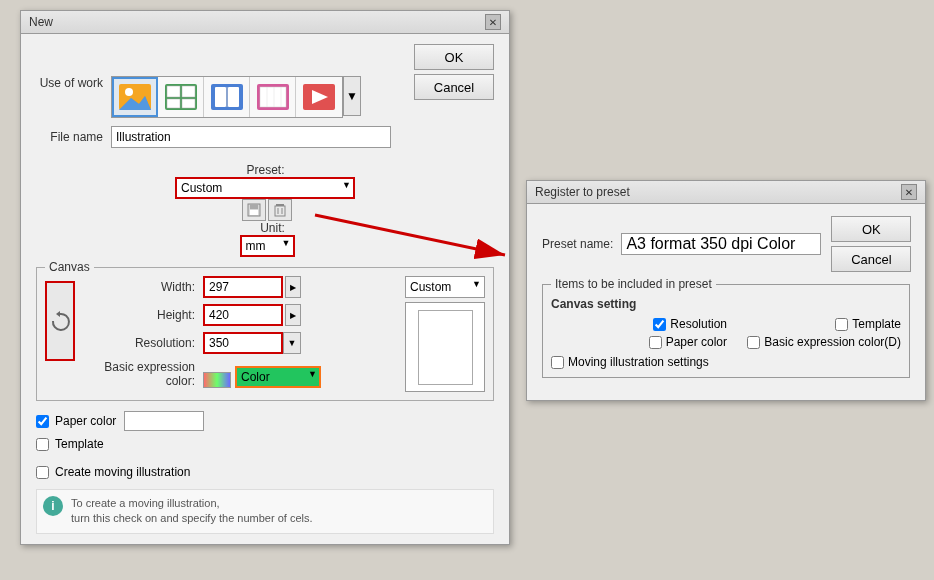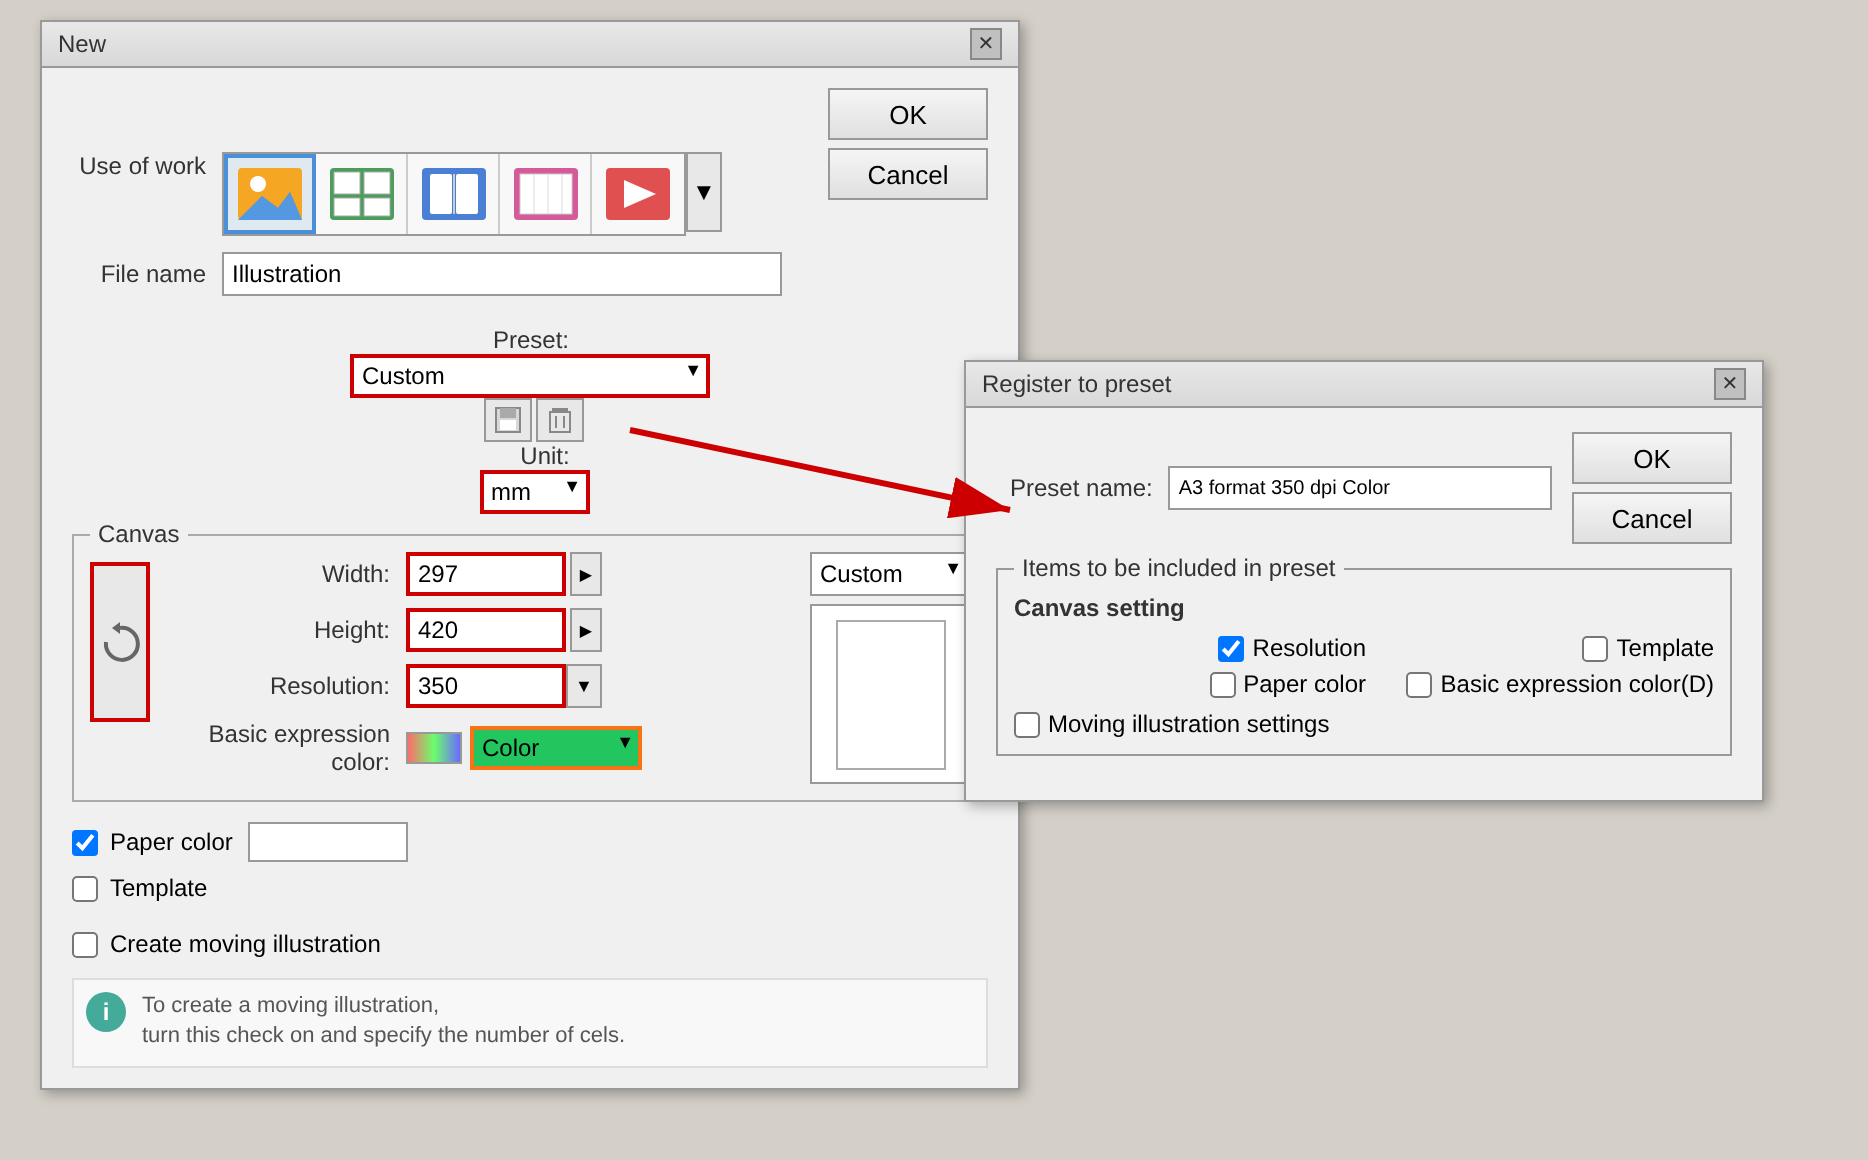--- a/index.html
+++ b/index.html
@@ -322,21 +322,21 @@
       display: flex;
       align-items: center;
       justify-content: center;
       cursor: pointer;
       font-size: 9px;
       margin-left: 0;
     }
 
     .color-row {
       display: flex;
-      align-items: center;
+      align-items: flex-end;
       margin-bottom: 0;
     }
 
     .color-swatch {
       width: 28px;
       height: 16px;
       background: linear-gradient(to right, #ff6b6b, #6bff6b, #6b6bff);
       border: 1px solid #999;
       margin-right: 4px;
     }
@@ -459,21 +459,21 @@
 
     .info-text {
       font-size: 11px;
       color: #555;
       line-height: 1.4;
     }
 
     
     .dialog-register {
       position: absolute;
-      left: 482px;
+      left: 526px;
       top: 180px;
       width: 400px;
       background: #f0f0f0;
       border: 1px solid #999;
       box-shadow: 2px 2px 6px rgba(0,0,0,0.3);
     }
 
     .register-body {
       padding: 12px 15px;
     }
@@ -491,21 +491,21 @@
       color: #333;
       white-space: nowrap;
     }
 
     .register-input {
       width: 200px;
       height: 22px;
       border: 1px solid #999;
       background: white;
       padding: 0 4px;
-      font-size: 10px;
+      font-size: 16px;
     }
 
     .register-btn-group {
       display: flex;
       flex-direction: column;
       gap: 4px;
       margin-left: 10px;
     }
 
     .group-box {

